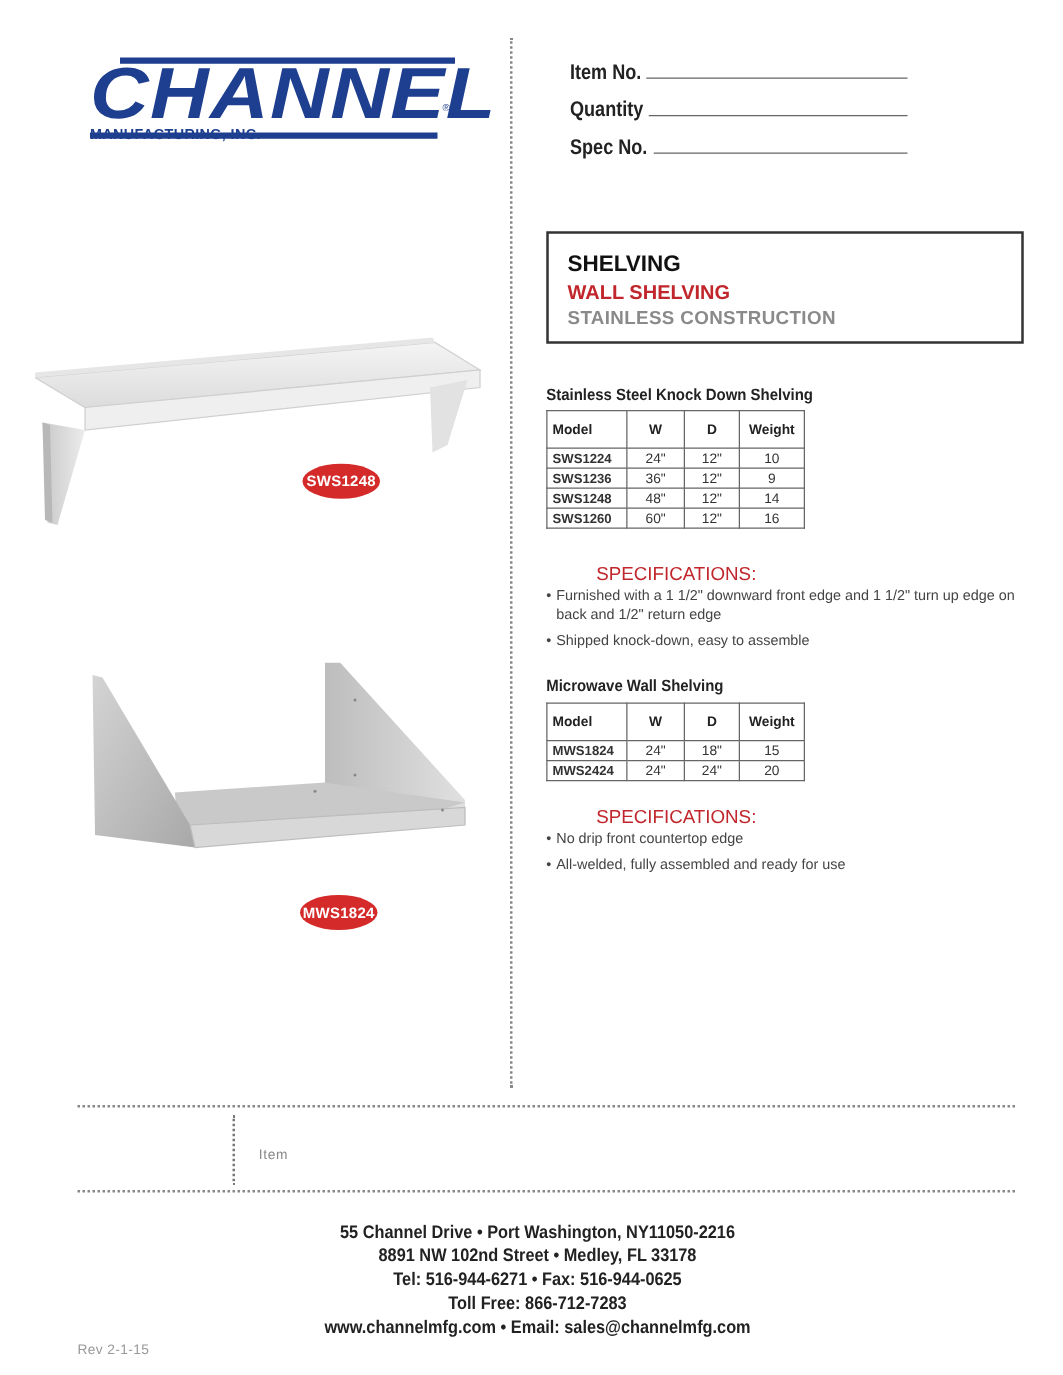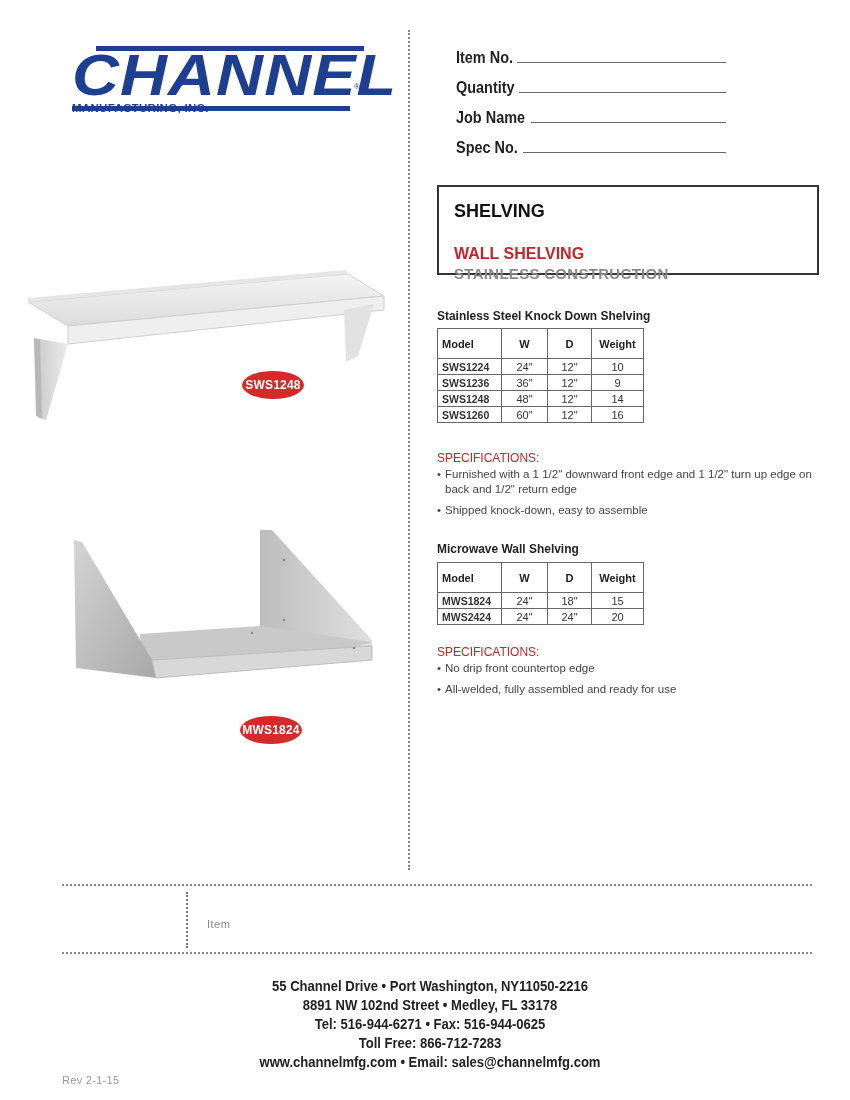--- a/index.html
+++ b/index.html
@@ -31,21 +31,21 @@
   .form-row { display: flex; align-items: flex-end; height: 30px; }
   .form-label {
     font-family: "Liberation Sans", sans-serif; font-weight: 700; font-size: 17px;
     color: #222; white-space: nowrap; transform: scaleX(0.85); transform-origin: left bottom;
   }
   .form-line { flex: 1; border-bottom: 1.5px solid #666; margin-bottom: 5px; margin-left: -6px; }
 
   
   .title-box { position: absolute; left: 437px; top: 185px; width: 382px; height: 90px; border: 2px solid #333; padding: 10px 0 0 15px; }
   .title-main { font-weight: 900; font-size: 18px; color: #111; line-height: 28px; }
-  .title-sub { font-weight: 700; font-size: 16px; color: #c0262b; line-height: 20px; margin-top: 19px; }
+  .title-sub { font-weight: 700; font-size: 16px; color: #c0262b; line-height: 20px; }
   .title-sub2 { font-weight: 700; font-size: 15px; color: #8a8a8a; line-height: 20px; letter-spacing: 0.3px; }
 
   
   .sect-h {
     position: absolute; left: 437px; font-weight: 700; font-size: 13px; color: #222;
     transform: scaleX(0.92); transform-origin: left top; white-space: nowrap;
   }
 
   
   table.spec { position: absolute; left: 437px; border-collapse: collapse; font-size: 11px; }
@@ -53,21 +53,21 @@
   table.spec th { height: 30px; font-weight: 700; font-size: 11px; }
   table.spec th:first-child, table.spec td:first-child { text-align: left; width: 64px; }
   table.spec td:first-child { font-weight: 700; font-size: 10.5px; }
   table.spec th:nth-child(2), table.spec td:nth-child(2) { width: 46px; text-align: center; }
   table.spec th:nth-child(3), table.spec td:nth-child(3) { width: 44px; text-align: center; }
   table.spec th:nth-child(4), table.spec td:nth-child(4) { width: 52px; text-align: center; }
   table.spec td { color: #333; }
 
   
   .specs { position: absolute; left: 437px; width: 380px; font-size: 11.5px; color: #444; }
-  .specs-h { color: #c0262b; font-size: 12px; margin-bottom: 2px; }
+  .specs-h { color: #c0262b; font-size: 15px; margin-bottom: 2px; margin-left: 40px; }
   .specs-item { position: relative; padding-left: 8px; line-height: 15px; margin-bottom: 6px; }
   .specs-item::before { content: "•"; position: absolute; left: 0; top: 0; }
 
   
   .prod1 { position: absolute; left: 28px; top: 268px; width: 370px; height: 160px; }
   .prod2 { position: absolute; left: 62px; top: 530px; width: 320px; height: 160px; }
 
   .badge {
     position: absolute; background: #d42a2a; color: #fff; font-weight: 700; font-size: 12px;
     border-radius: 50%; display: flex; align-items: center; justify-content: center;
@@ -107,24 +107,20 @@
 <div class="form">
   <div class="form-row">
     <span class="form-label">Item No.</span>
     <span class="form-line"></span>
   </div>
   <div class="form-row">
     <span class="form-label">Quantity</span>
     <span class="form-line"></span>
   </div>
   <div class="form-row">
-    <span class="form-label">Job Name</span>
-    <span class="form-line"></span>
-  </div>
-  <div class="form-row">
     <span class="form-label">Spec No.</span>
     <span class="form-line"></span>
   </div>
 </div>
 
 <div class="title-box">
   <div class="title-main">SHELVING</div>
   <div class="title-sub">WALL SHELVING</div>
   <div class="title-sub2">STAINLESS CONSTRUCTION</div>
 </div>

